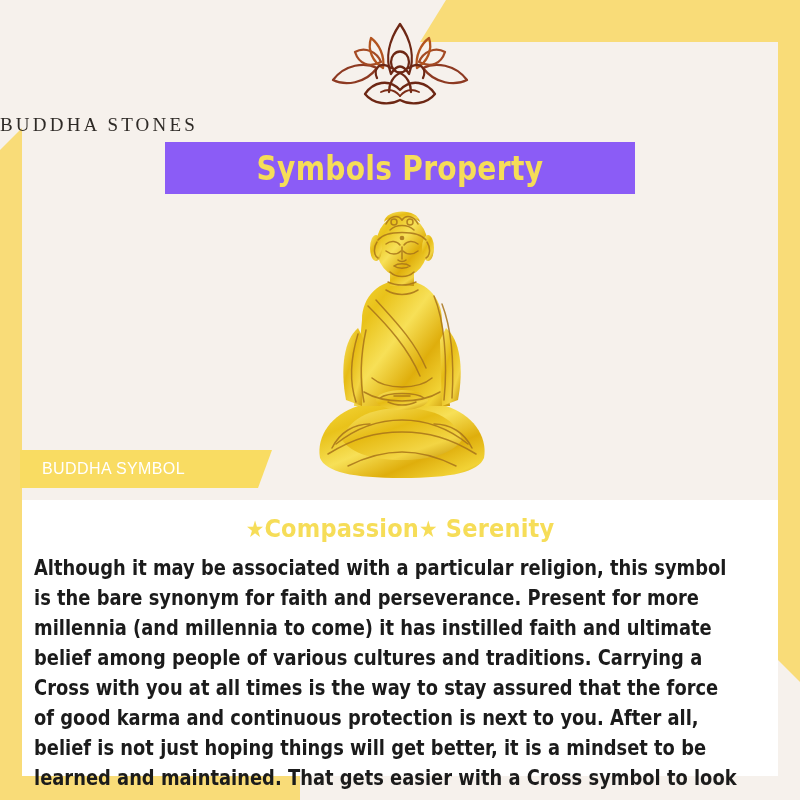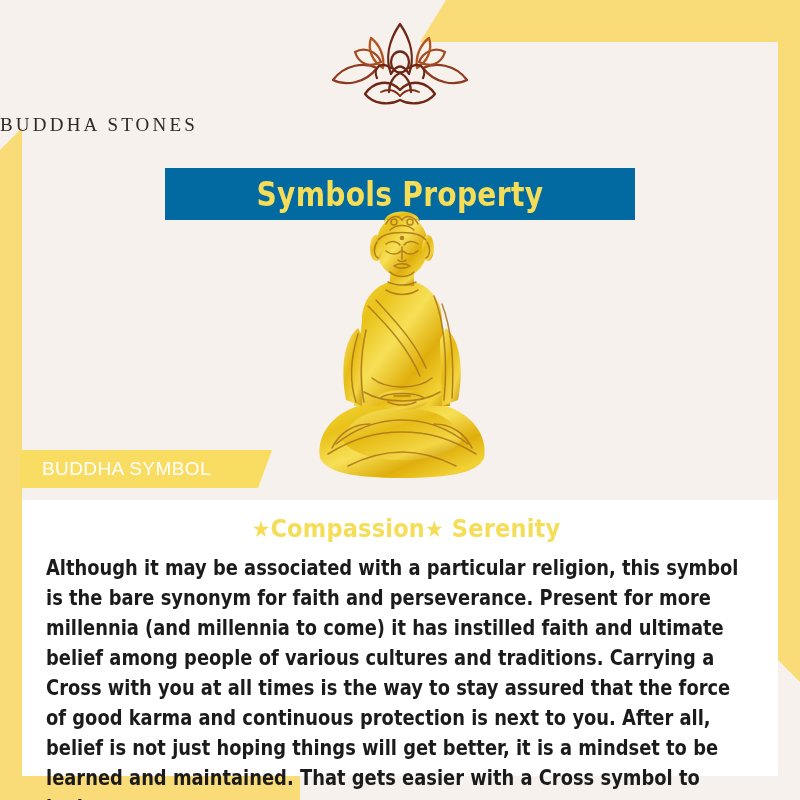--- a/index.html
+++ b/index.html
@@ -87,25 +87,24 @@
     font-weight: 400;
   }
 
   
   #title-band {
     position: absolute;
     left: 165px;
     top: 142px;
     width: 470px;
     height: 52px;
-    background: #0369a1;
+    background: #8b5cf6;
     display: flex;
     align-items: center;
     justify-content: center;
-    margin-top: 26px;
   }
 
   #page-title {
     font-family: "Liberation Sans Narrow", "DejaVu Sans Condensed", "Liberation Sans", sans-serif;
     font-weight: bold;
     font-size: 34px;
     color: #f6dd58;
     letter-spacing: 0.3px;
     transform: scaleX(0.92);
   }
@@ -129,35 +128,34 @@
     width: 252px;
     height: 38px;
     background: #f9dc62;
     clip-path: polygon(0 0, 100% 0, calc(100% - 14px) 100%, 0 100%);
     display: flex;
     align-items: center;
   }
 
   #symbol-tag-label {
     margin-left: 22px;
-    font-size: 19px;
+    font-size: 16px;
     color: #ffffff;
     letter-spacing: 0.4px;
     font-weight: 400;
   }
 
   
   #body-panel {
     position: absolute;
     left: 22px;
     top: 500px;
     width: 756px;
     height: 276px;
     background: #ffffff;
-    padding-left: 12px;
   }
 
   #virtues {
     margin-top: 14px;
     text-align: center;
     font-family: "Liberation Sans Narrow", "DejaVu Sans Condensed", "Liberation Sans", sans-serif;
     font-weight: bold;
     font-size: 25px;
     color: #f6dd58;
     letter-spacing: 0.2px;

